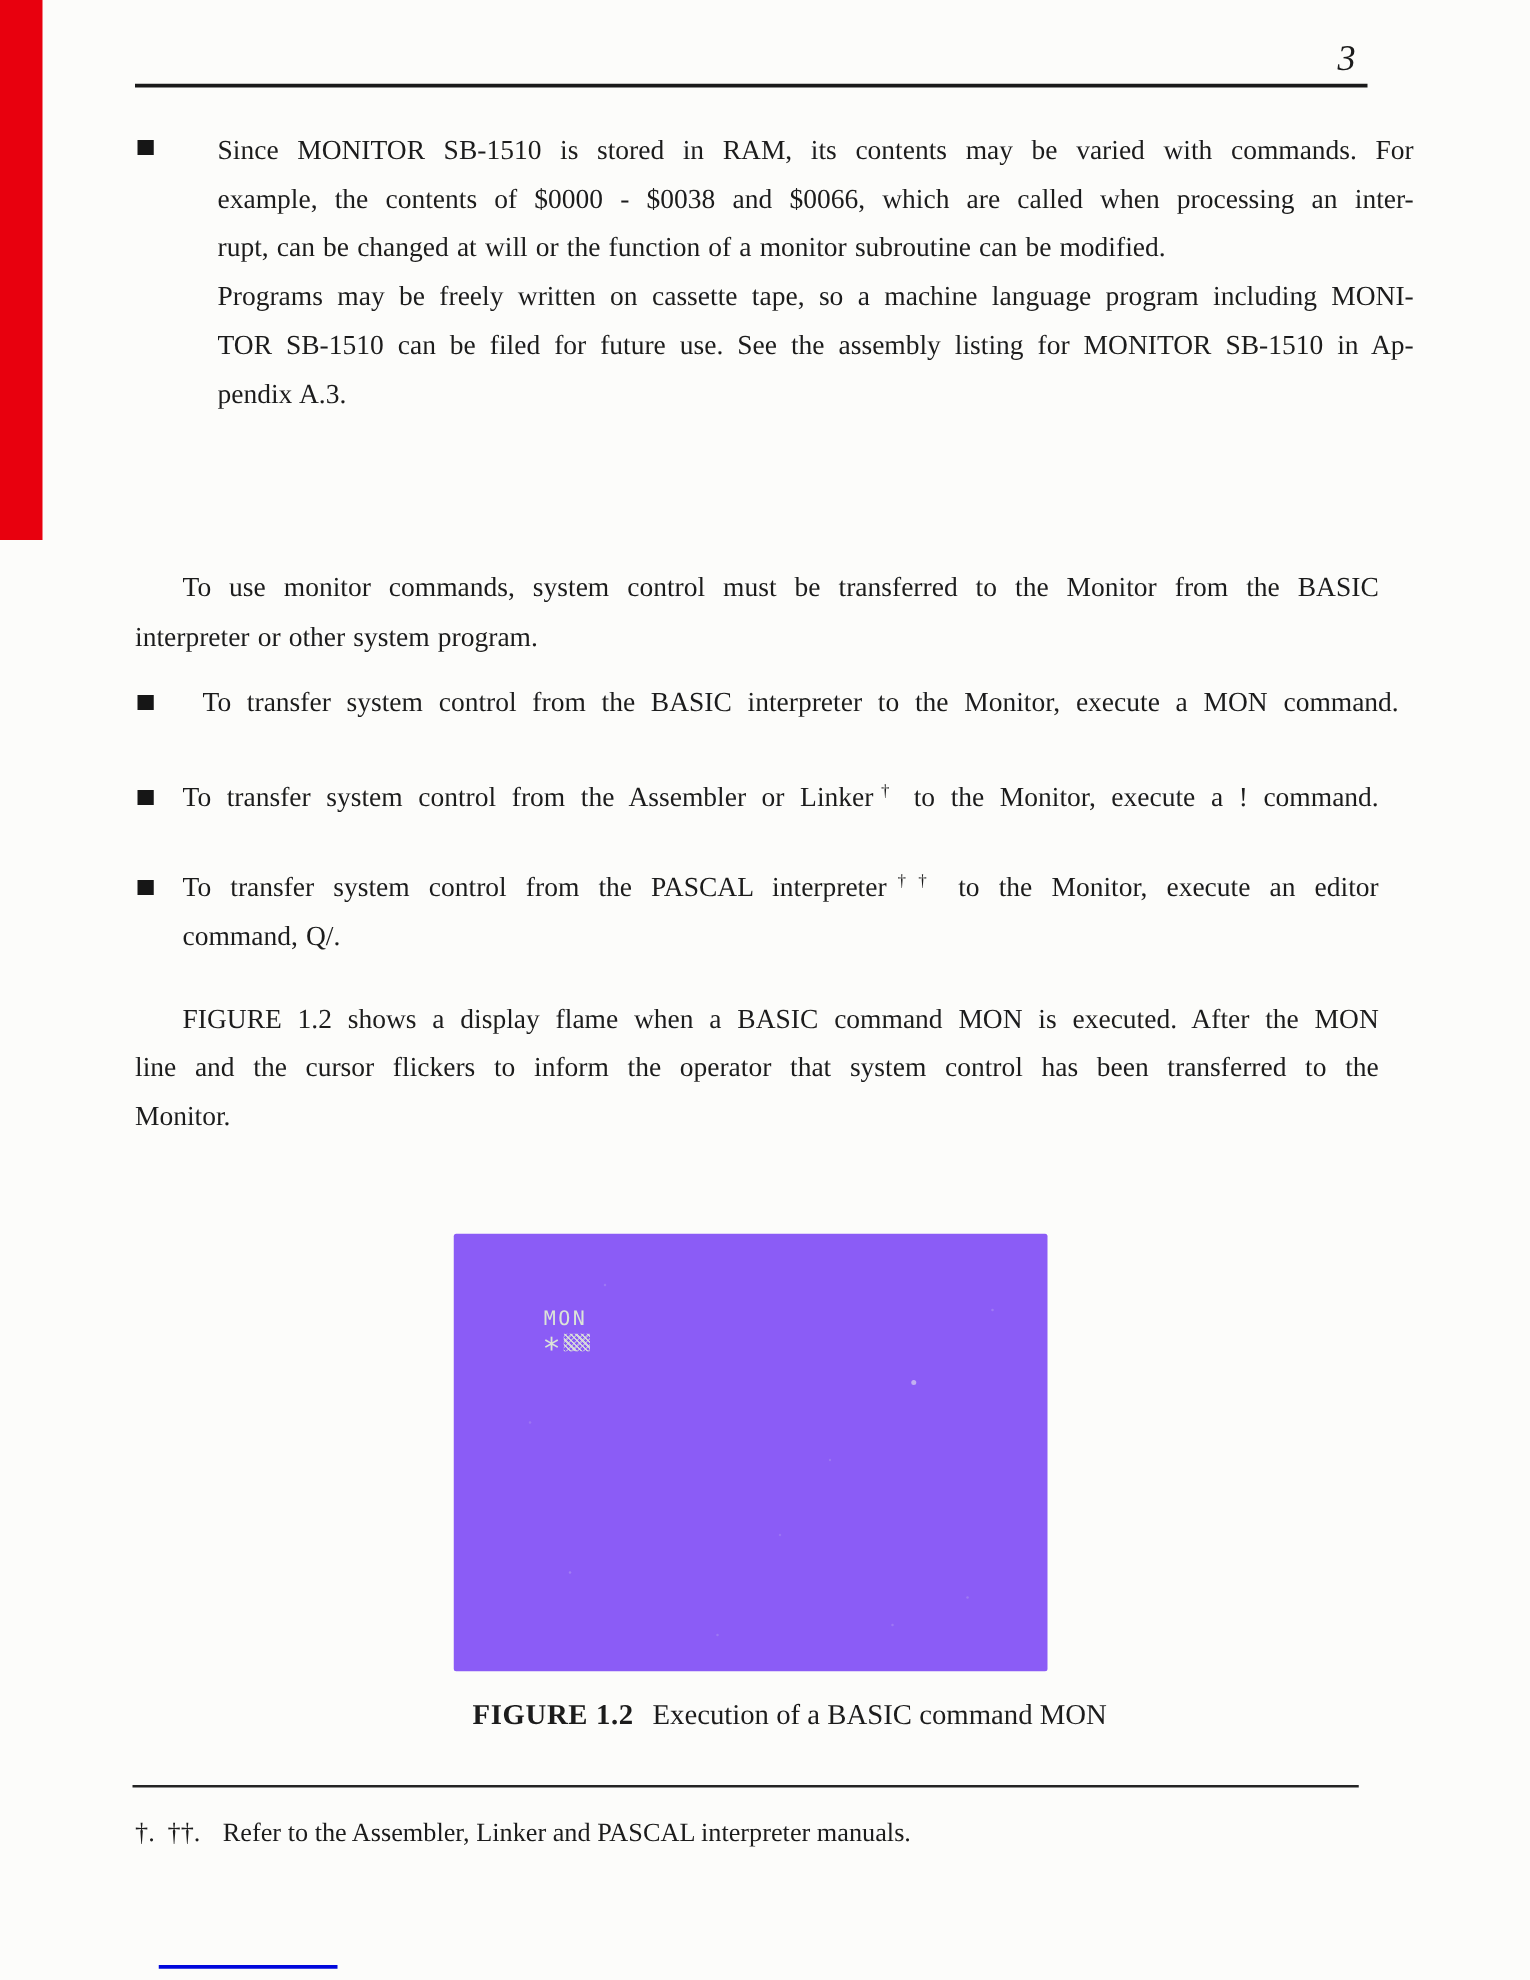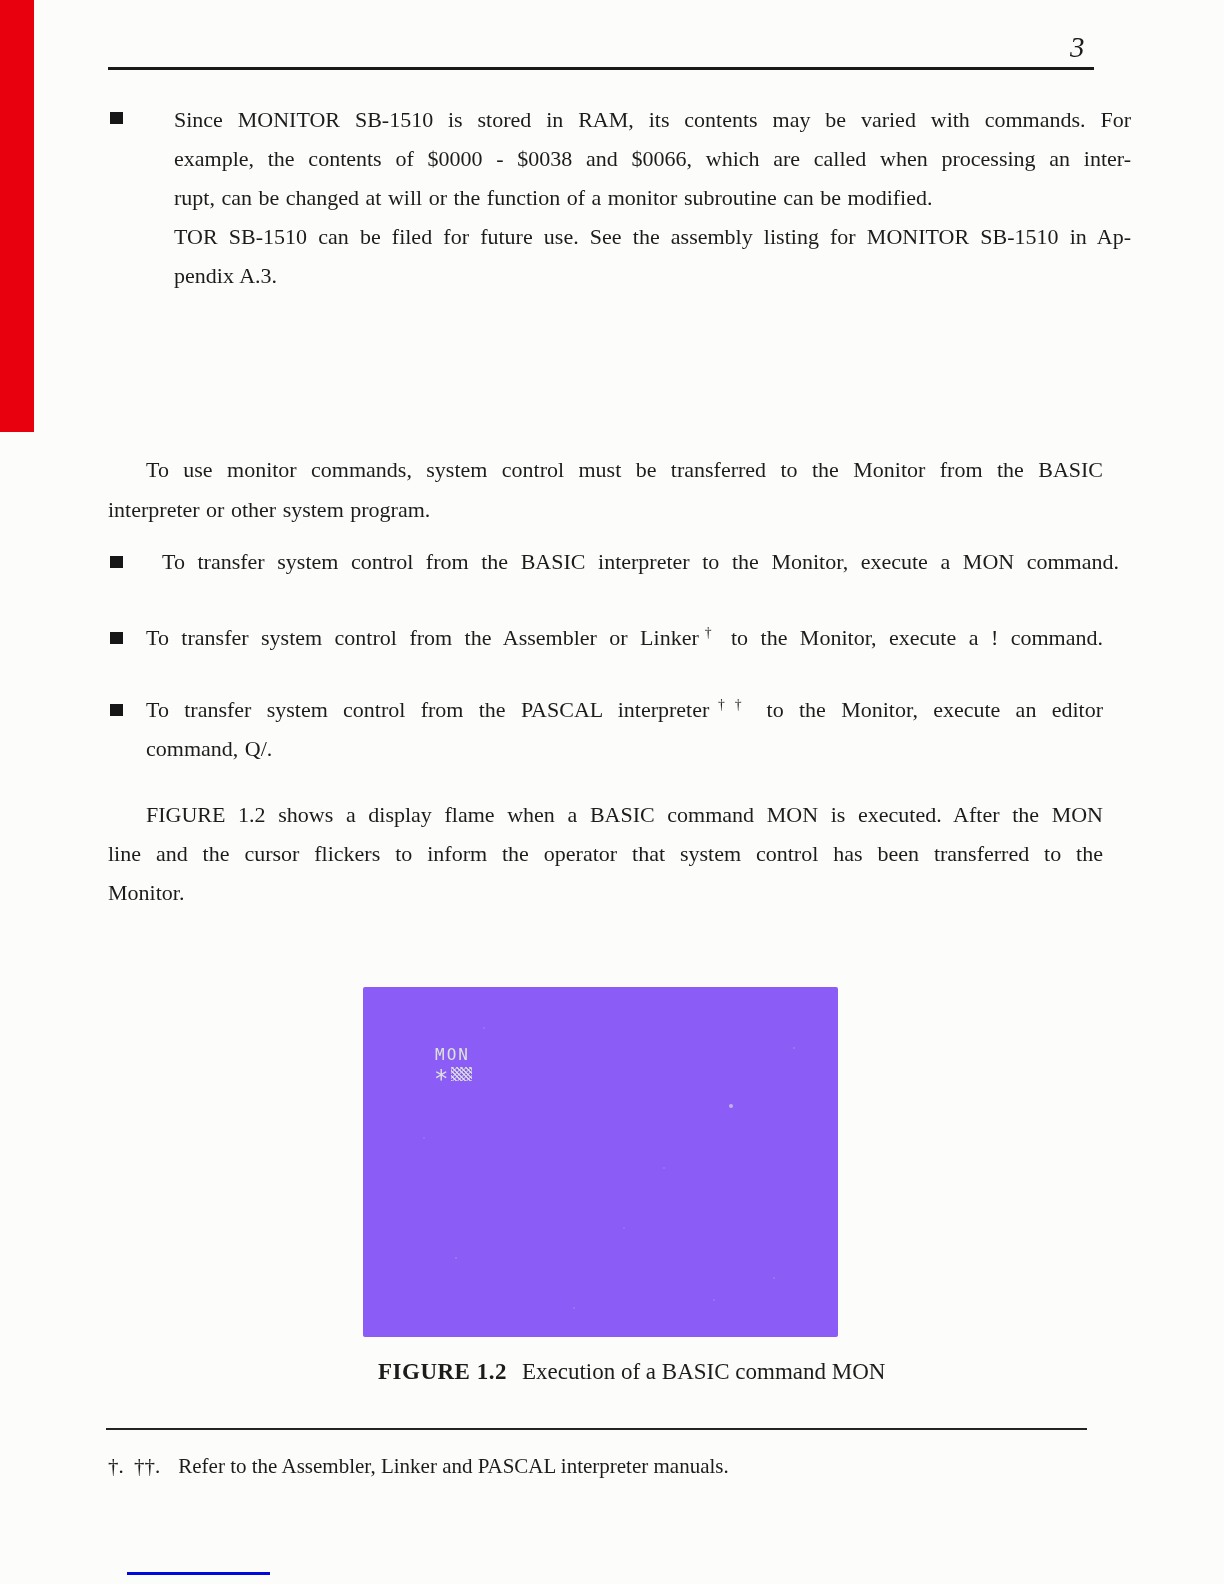--- a/index.html
+++ b/index.html
@@ -84,20 +84,21 @@
   <div class="binding-strip" style="background: rgb(232, 0, 14);"></div>
 
   <div class="page-number">3</div>
   <div class="header-rule"></div>
 
   <div class="bullet-marker m1"></div>
   <div class="textblock b1">
     <div class="ln just">Since MONITOR SB-1510 is stored in RAM, its contents may be varied with commands. For</div>
     <div class="ln just">example, the contents of $0000 - $0038 and $0066, which are called when processing an inter-</div>
     <div class="ln">rupt, can be changed at will or the function of a monitor subroutine can be modified.</div>
+    <div class="ln just">Programs may be freely written on cassette tape, so a machine language program including MONI-</div>
     <div class="ln just">TOR SB-1510 can be filed for future use. See the assembly listing for MONITOR SB-1510 in Ap-</div>
     <div class="ln">pendix A.3.</div>
   </div>
 
   <div class="textblock intro">
     <div class="ln just indent">To use monitor commands, system control must be transferred to the Monitor from the BASIC</div>
     <div class="ln">interpreter or other system program.</div>
   </div>
 
   <div class="bullet-marker m2"></div>

